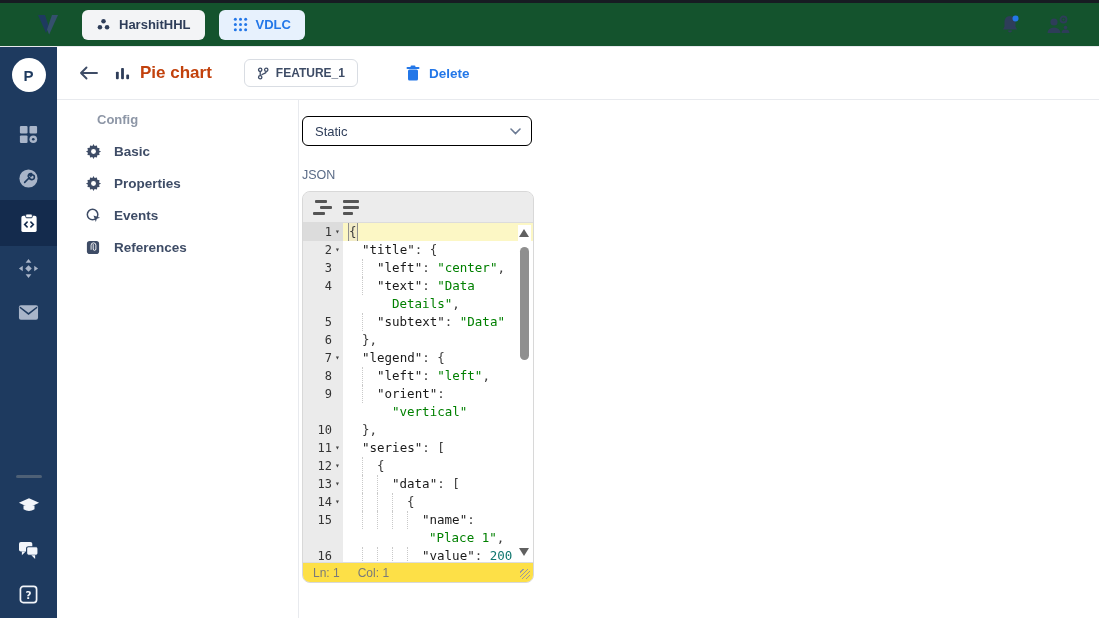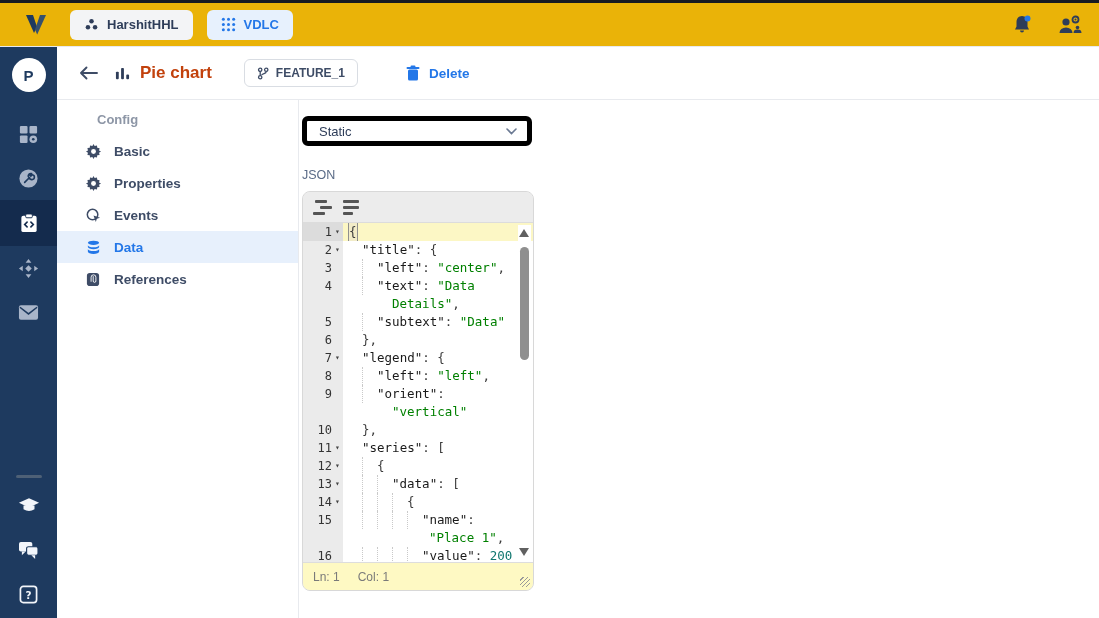--- a/index.html
+++ b/index.html
@@ -1,22 +1,22 @@
 <!DOCTYPE html>
 <html><head>
 <meta charset="utf-8">
 <style>
   * { margin:0; padding:0; box-sizing:border-box; }
   html,body { width:1099px; height:618px; overflow:hidden; background:#fff;
     font-family:"Liberation Sans", sans-serif; }
 
   
   .top-strip { height:3px; background:#171b22; }
-  .topbar { height:44px; background:#eab308; border-bottom:1px solid #e8eaee;
-    display:flex; align-items:center; padding:0 16px; }
+  .topbar { height:44px; background:#14532d; border-bottom:1px solid #e8eaee;
+    display:flex; align-items:center; padding:0 28px; }
   .logo { width:40px; display:flex; align-items:center; justify-content:center; margin-right:14px; }
   .chip { display:flex; align-items:center; gap:8px; height:30px; padding:0 14px;
     border-radius:6px; font-size:13px; font-weight:700; cursor:pointer; }
   .chip.workspace { background:#f3f4f6; color:#2e3d59; margin-right:14px; }
   .chip.app { background:#e7f1fd; color:#2377e8;justify-content:space-between; }
   .topbar-spacer { flex:1; }
   .topbar-icon { width:26px; height:26px; display:flex; align-items:center; justify-content:center;
     margin-left:22px; cursor:pointer; position:relative; }
 
   
@@ -54,21 +54,21 @@
   .config-heading { color:#8d96a6; font-size:13px; padding:0 0 8px 40px;font-weight:bold; }
   .config-item { display:flex; align-items:center; gap:13px; height:32px; padding-left:28px;
     font-size:13.5px; color:#3e4c66; cursor:pointer;font-weight:bold; }
   .config-item .ci-icon { width:16px; height:16px; display:flex; align-items:center; justify-content:center; color:#3e4c66; }
   .config-item.selected { background:#e7f0fc; color:#2377e8; font-weight:700; }
   .config-item.selected .ci-icon { color:#2377e8; }
 
   
   .main { flex:1; padding:16px 0 0 3px; min-width:0; }
   .field-label { font-size:12.5px; color:#5a6b87; margin-bottom:9px; }
-  .select-box { width:230px; height:30px; border:5px solid #000000; border-radius:6px;
+  .select-box { width:230px; height:30px; border:1px solid #000000; border-radius:6px;
     display:flex; align-items:center; justify-content:space-between; padding:0 10px 0 12px;
     font-size:13px; color:#2e3d59; cursor:pointer; background:#fff; margin-bottom:22px; }
   .select-box .chev { color:#6b7a93; display:flex; }
 
   
   .editor { width:232px; border:1px solid #d8d8d8; border-radius:8px; background:#f1f1f1;
     overflow:hidden; margin-top:7px; }
   .ed-toolbar { height:31px; display:flex; align-items:center; gap:10px; padding:0 10px;
     background:#ececec; border-bottom:1px solid #dcdcdc; }
   .ed-tbtn { width:20px; height:18px; display:flex; flex-direction:column; justify-content:center;
@@ -96,21 +96,21 @@
 
   
   .vscroll { position:absolute; top:2px; right:2px; bottom:2px; width:13px; background:#fff; }
   .vs-arrow { position:absolute; left:1px; width:0; height:0; border-left:5.5px solid transparent;
     border-right:5.5px solid transparent; cursor:pointer; }
   .vs-arrow.up { top:4px; border-bottom:8px solid #606060; }
   .vs-arrow.down { bottom:4px; border-top:8px solid #606060; }
   .vs-thumb { position:absolute; left:2px; width:9px; top:22px; height:113px;
     background:#8f8f8f; border-radius:5px; cursor:pointer; }
 
-  .ed-status { height:28px; background:#fef9c3; border-top:1px solid #ddd; display:flex;
+  .ed-status { height:20px; background:#fde047; border-top:1px solid #ddd; display:flex;
     align-items:center; gap:18px; padding:0 10px; font-size:12px; color:#7a7a7a; position:relative; }
   .resize-handle { position:absolute; right:3px; bottom:3px; width:10px; height:10px; cursor:nwse-resize;
     background:repeating-linear-gradient(135deg, transparent 0 2px, #9a9a9a 2px 3px); }
 </style>
 </head>
 <body>
 
 <div class="top-strip"></div>
 
 <div class="topbar">
@@ -297,30 +297,20 @@
         <div class="config-item">
           <span class="ci-icon">
             <svg width="15" height="15" viewBox="0 0 16 16">
                 <circle cx="7" cy="7" r="5.6" fill="none" stroke="currentColor" stroke-width="1.6"></circle>
                 <polygon points="8,8 15,10.5 11.5,11.5 10.5,15" fill="currentColor"></polygon>
               </svg>
           </span>
           <span>Events</span>
         </div>
 
-        <div class="config-item selected">
-          <span class="ci-icon">
-            <svg width="15" height="15" viewBox="0 0 16 16">
-                <ellipse cx="8" cy="3" rx="6" ry="2.3" fill="currentColor"></ellipse>
-                <path d="M2 5.5 a6 2.3 0 0 0 12 0 l0 2 a6 2.3 0 0 1 -12 0 Z" fill="currentColor"></path>
-                <path d="M2 9.5 a6 2.3 0 0 0 12 0 l0 3 a6 2.3 0 0 1 -12 0 Z" fill="currentColor"></path>
-              </svg>
-          </span>
-          <span>Data</span>
-        </div>
 
         <div class="config-item">
           <span class="ci-icon">
             <svg width="14" height="15" viewBox="0 0 14 16">
                 <rect x="0.5" y="1" width="13" height="14" rx="3" fill="currentColor"></rect>
                 <path d="M7 4 L7 10 a1.8 1.8 0 0 0 3.6 0 L10.6 5 a3.2 3.2 0 0 0 -6.4 0 L4.2 10.5" stroke="#fff" stroke-width="1.2" fill="none" stroke-linecap="round" transform="scale(0.8) translate(2,2)"></path>
               </svg>
           </span>
           <span>References</span>
         </div>

